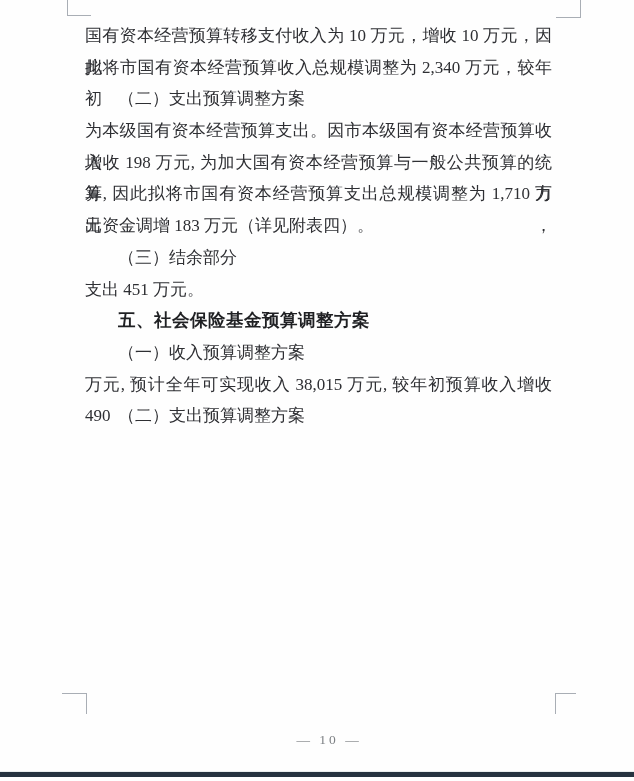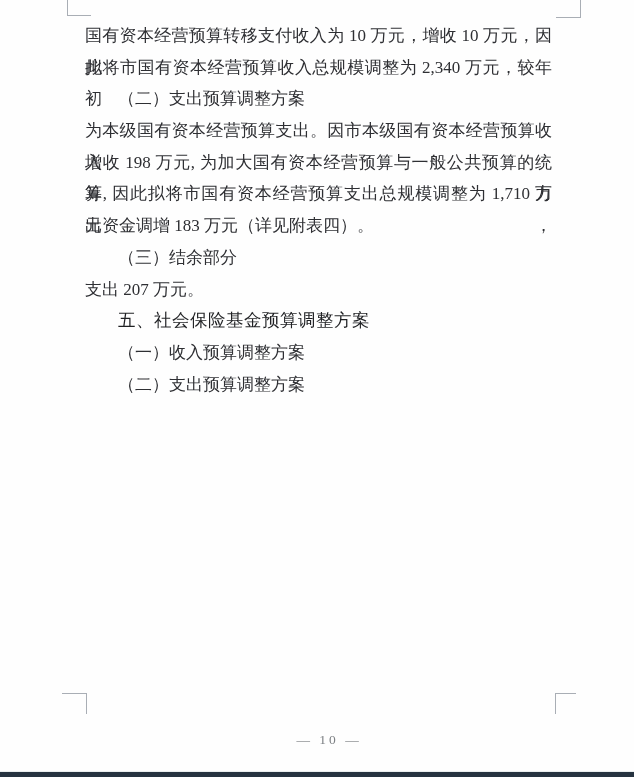--- a/index.html
+++ b/index.html
@@ -21,21 +21,21 @@
     white-space: nowrap;
   }
   .just {
     white-space: normal;
     text-align: justify;
     text-align-last: justify;
   }
   .ind { padding-left: 33px; }
   .head {
     font-family: "Liberation Sans", "DejaVu Sans", sans-serif;
-    font-weight: 400;
+    font-weight: 700;
     font-size: 17.5px;
     letter-spacing: 0.5px;
     color: var(--heading-text, #1f2023);
   }
   .mark { position: absolute; }
   .mark-tl { left: 67px;  top: 0;      width: 23px; height: 15px;
              border-left: 1px solid var(--crop-mark, #a9aeb5);
              border-bottom: 1px solid var(--crop-mark, #a9aeb5); }
   .mark-tr { left: 556px; top: 0;      width: 24px; height: 17px;
              border-right: 1px solid var(--crop-mark, #a9aeb5);
@@ -72,23 +72,24 @@
 
   <div class="textarea">
     <div class="ln just">国有资本经营预算转移支付收入为 10 万元，增收 10 万元，因此</div>
     <div class="ln just">拟将市国有资本经营预算收入总规模调整为 2,340 万元，较年初</div>
     <div class="ln ind">（二）支出预算调整方案</div>
     <div class="ln just">为本级国有资本经营预算支出。因市本级国有资本经营预算收入</div>
     <div class="ln just">增收 198 万元, 为加大国有资本经营预算与一般公共预算的统筹力</div>
     <div class="ln just">算, 因此拟将市国有资本经营预算支出总规模调整为 1,710 万元，</div>
     <div class="ln">出资金调增 183 万元（详见附表四）。</div>
     <div class="ln ind">（三）结余部分</div>
-    <div class="ln">支出 207 万元。</div>
+    <div class="ln">支出 451 万元。</div>
     <div class="ln ind head">五、社会保险基金预算调整方案</div>
     <div class="ln ind">（一）收入预算调整方案</div>
+    <div class="ln just">万元, 预计全年可实现收入 38,015 万元, 较年初预算收入增收 490</div>
     <div class="ln ind">（二）支出预算调整方案</div>
   </div>
 
   <div class="footer">— 10 —</div>
 
   <div class="bottom-bar"></div>
 
 </div>
 
 </body></html>

